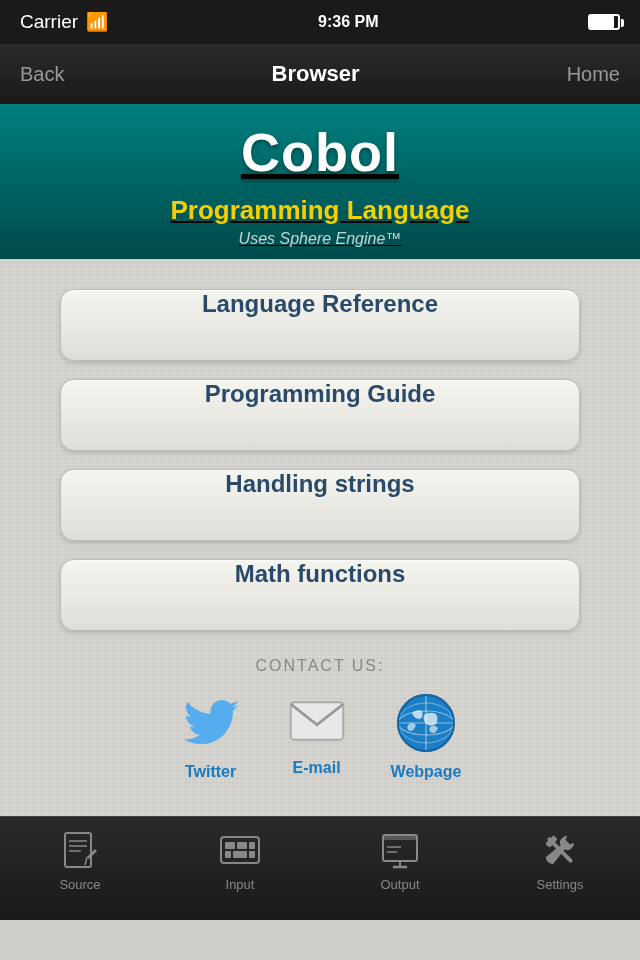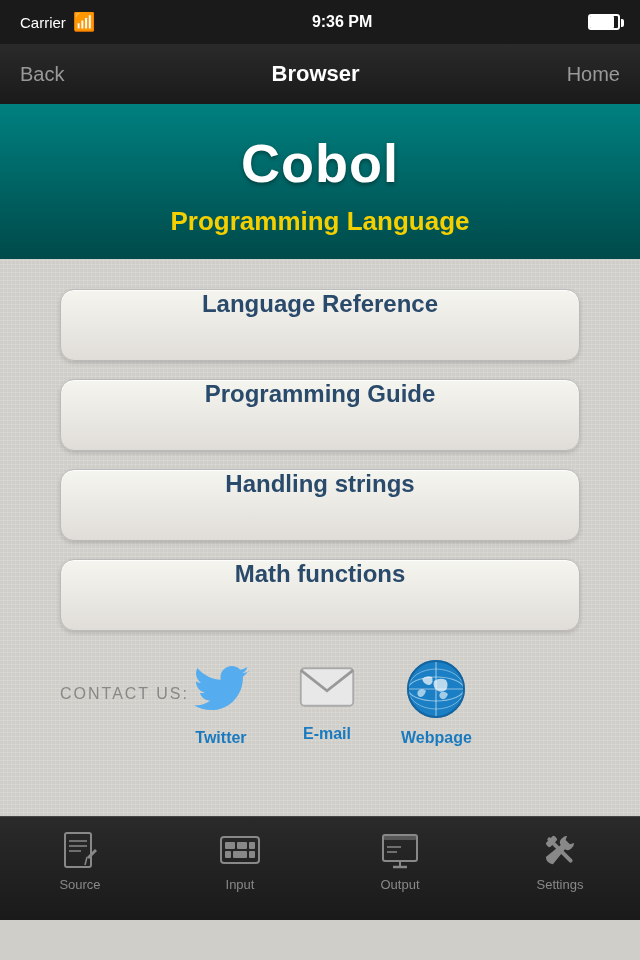--- a/index.html
+++ b/index.html
@@ -19,21 +19,21 @@
       height: 44px;
       background: #1a1a1a;
       display: flex;
       align-items: center;
       justify-content: space-between;
       padding: 0 20px;
       color: white;
       font-size: 16px;
     }
     #status-left { display: flex; align-items: center; gap: 8px; }
-    #status-carrier { font-size: 15px; }
+    #status-carrier { font-size: 19px; }
     #status-wifi { font-size: 18px; }
     #status-time { font-size: 16px; font-weight: 600; }
     #status-battery {
       width: 32px; height: 16px; border: 2px solid white; border-radius: 3px;
       position: relative;
       display: flex; align-items: center;
     }
     #status-battery::after {
       content: '';
       position: absolute;
@@ -70,20 +70,21 @@
     
     #header-banner {
       width: 640px;
       height: 155px;
       background: linear-gradient(to bottom, #008080, #005f5f 60%, #004a4a);
       display: flex;
       flex-direction: column;
       align-items: center;
       justify-content: center;
       padding: 15px 0 10px;
+      text-decoration: underline;
     }
     #app-title {
       color: white;
       font-size: 54px;
       font-weight: 800;
       text-shadow: 0 2px 4px rgba(0,0,0,0.4);
       letter-spacing: 1px;
     }
     #app-subtitle {
       color: #f5d000;
@@ -128,21 +129,21 @@
     .menu-btn span {
       color: #2a4a6b;
       font-size: 24px;
       font-weight: 700;
     }
 
     #contact-section {
       margin-top: 8px;
       width: 100%;
       display: flex;
-      flex-direction: row;
+      flex-direction: column;
       align-items: center;
     }
     #contact-label {
       color: #888;
       font-size: 16px;
       letter-spacing: 2px;
       margin-bottom: 16px;
     }
     #contact-icons {
       display: flex;
@@ -211,20 +212,21 @@
 
 <div id="nav-bar">
   <span class="nav-btn">Back</span>
   <span id="nav-title">Browser</span>
   <span class="nav-btn">Home</span>
 </div>
 
 <div id="header-banner">
   <span id="app-title">Cobol</span>
   <span id="app-subtitle">Programming Language</span>
+  <span id="app-tagline">Uses Sphere Engine™</span>
 </div>
 
 <div id="main-content">
 
   <div class="menu-btn">
     <span>Language Reference</span>
   </div>
   <div class="menu-btn">
     <span>Programming Guide</span>
   </div>

